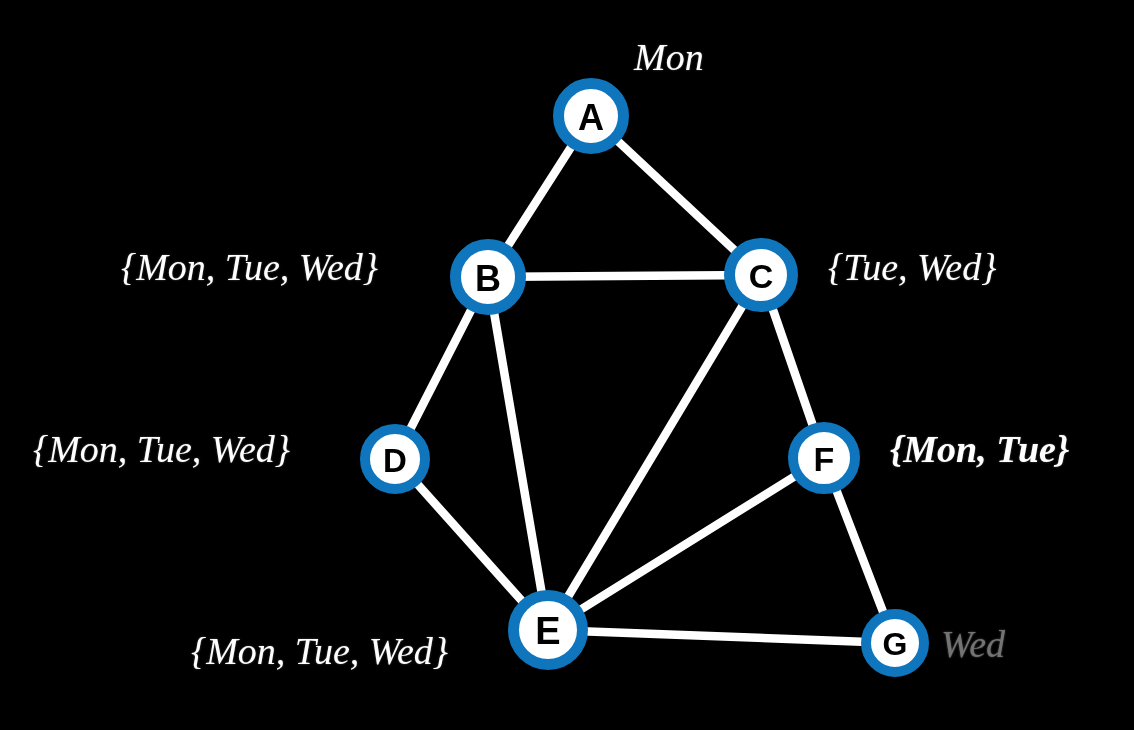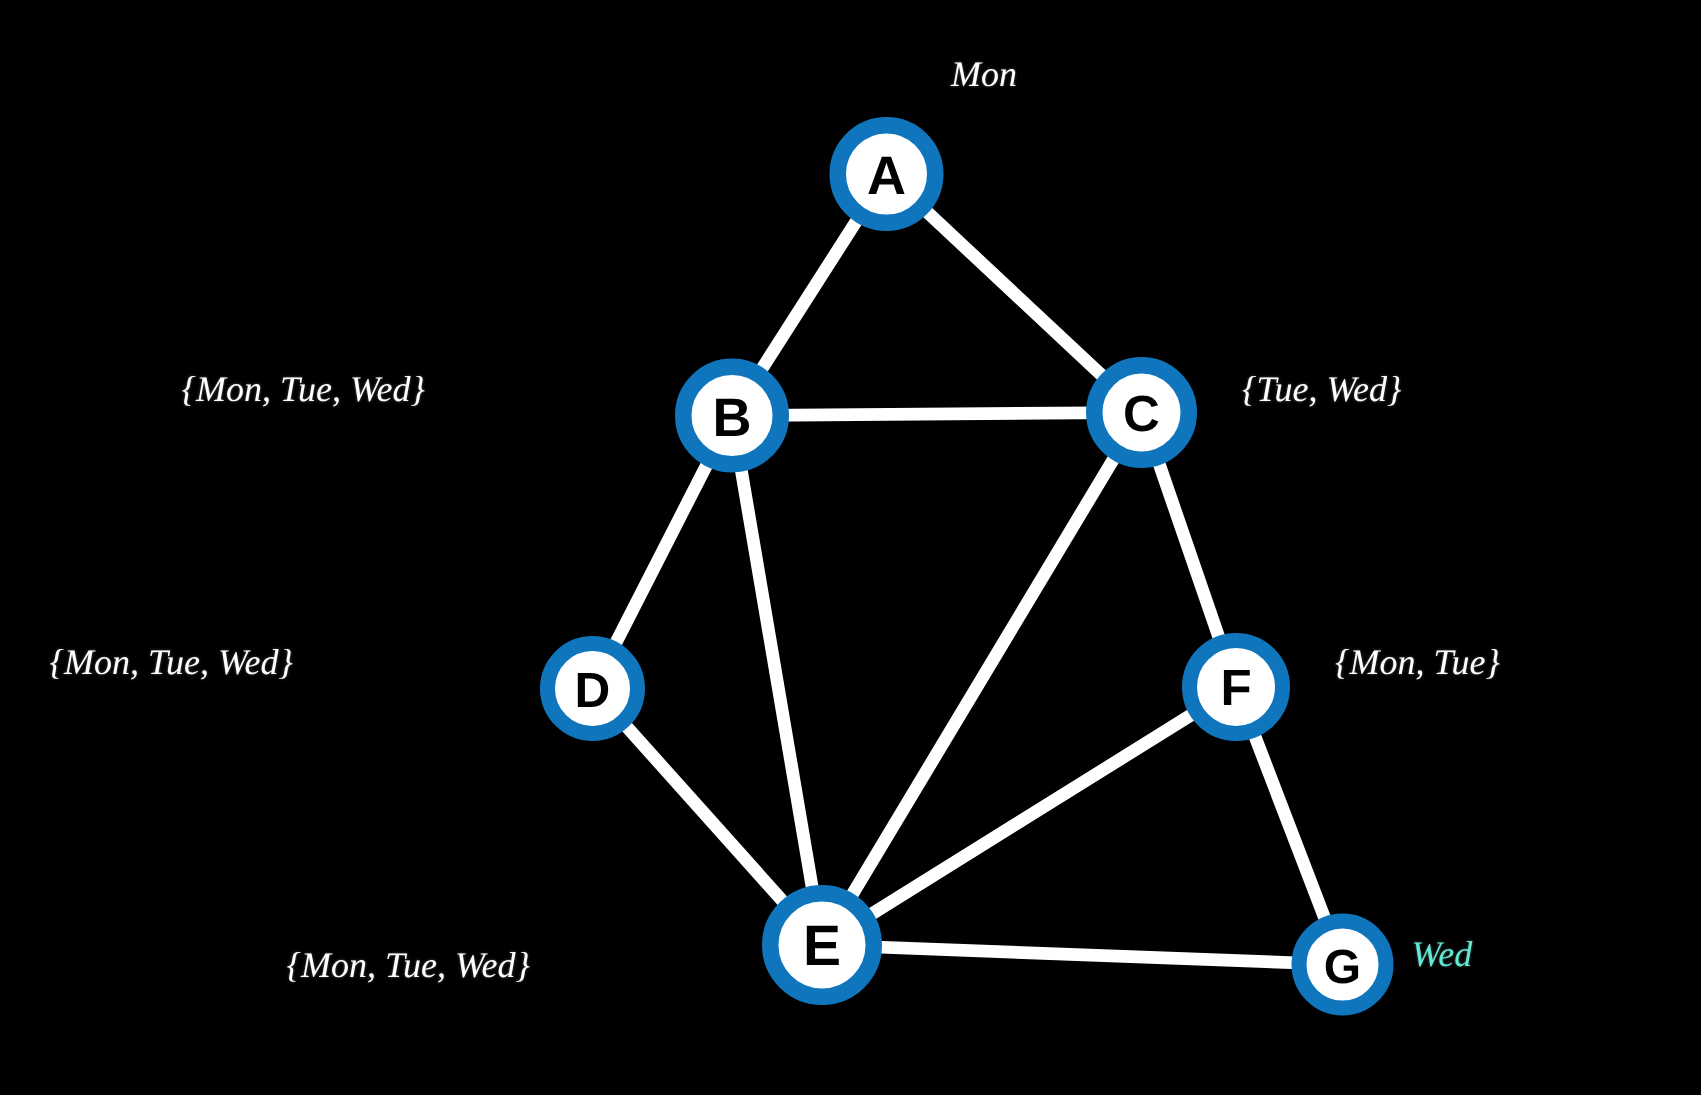--- a/index.html
+++ b/index.html
@@ -37,21 +37,21 @@
     font-family: "Liberation Sans", "DejaVu Sans", sans-serif;
     font-weight: bold;
     text-anchor: middle;
     dominant-baseline: central;
   }
   .domain-label {
     position: absolute;
     color: #ffffff;
     font-family: "Liberation Serif", "DejaVu Serif", serif;
     font-style: italic;
-    font-size: 24px;
+    font-size: 38px;
     line-height: 1;
     white-space: nowrap;
     text-shadow: 0 0 2px rgba(255,255,255,0.35);
   }
 </style>
 </head>
 <body>
 
 <div id="canvas-wrap">
 
@@ -99,18 +99,18 @@
           <text class="node-letter" x="895" y="644" font-size="32" fill="#000000">G</text>
         </g>
       </g>
   </svg>
 
   <div id="labels-layer">
       <div class="domain-label" style="left: 634px; top: 38px; color: rgb(255, 255, 255);">Mon</div>
       <div class="domain-label" style="left: 121px; top: 248px; color: rgb(255, 255, 255);">{Mon, Tue, Wed}</div>
       <div class="domain-label" style="left: 828px; top: 248px; color: rgb(255, 255, 255); font-family: Liberation Serif, serif;">{Tue, Wed}</div>
       <div class="domain-label" style="left: 33px; top: 430px; color: rgb(255, 255, 255);">{Mon, Tue, Wed}</div>
-      <div class="domain-label" style="left: 890px; top: 430px; color: rgb(255, 255, 255);">{Mon, Tue}</div>
+      <div class="domain-label" style="left: 890px; top: 430px; color: rgb(255, 255, 255); font-weight: bold;">{Mon, Tue}</div>
       <div class="domain-label" style="left: 191px; top: 632px; color: rgb(255, 255, 255);">{Mon, Tue, Wed}</div>
-      <div class="domain-label" style="left: 941px; top: 625px; color: #5eead4;">Wed</div>
+      <div class="domain-label" style="left: 941px; top: 625px; color: #737373;">Wed</div>
     </div>
 
 </div>
 
 </body></html>

